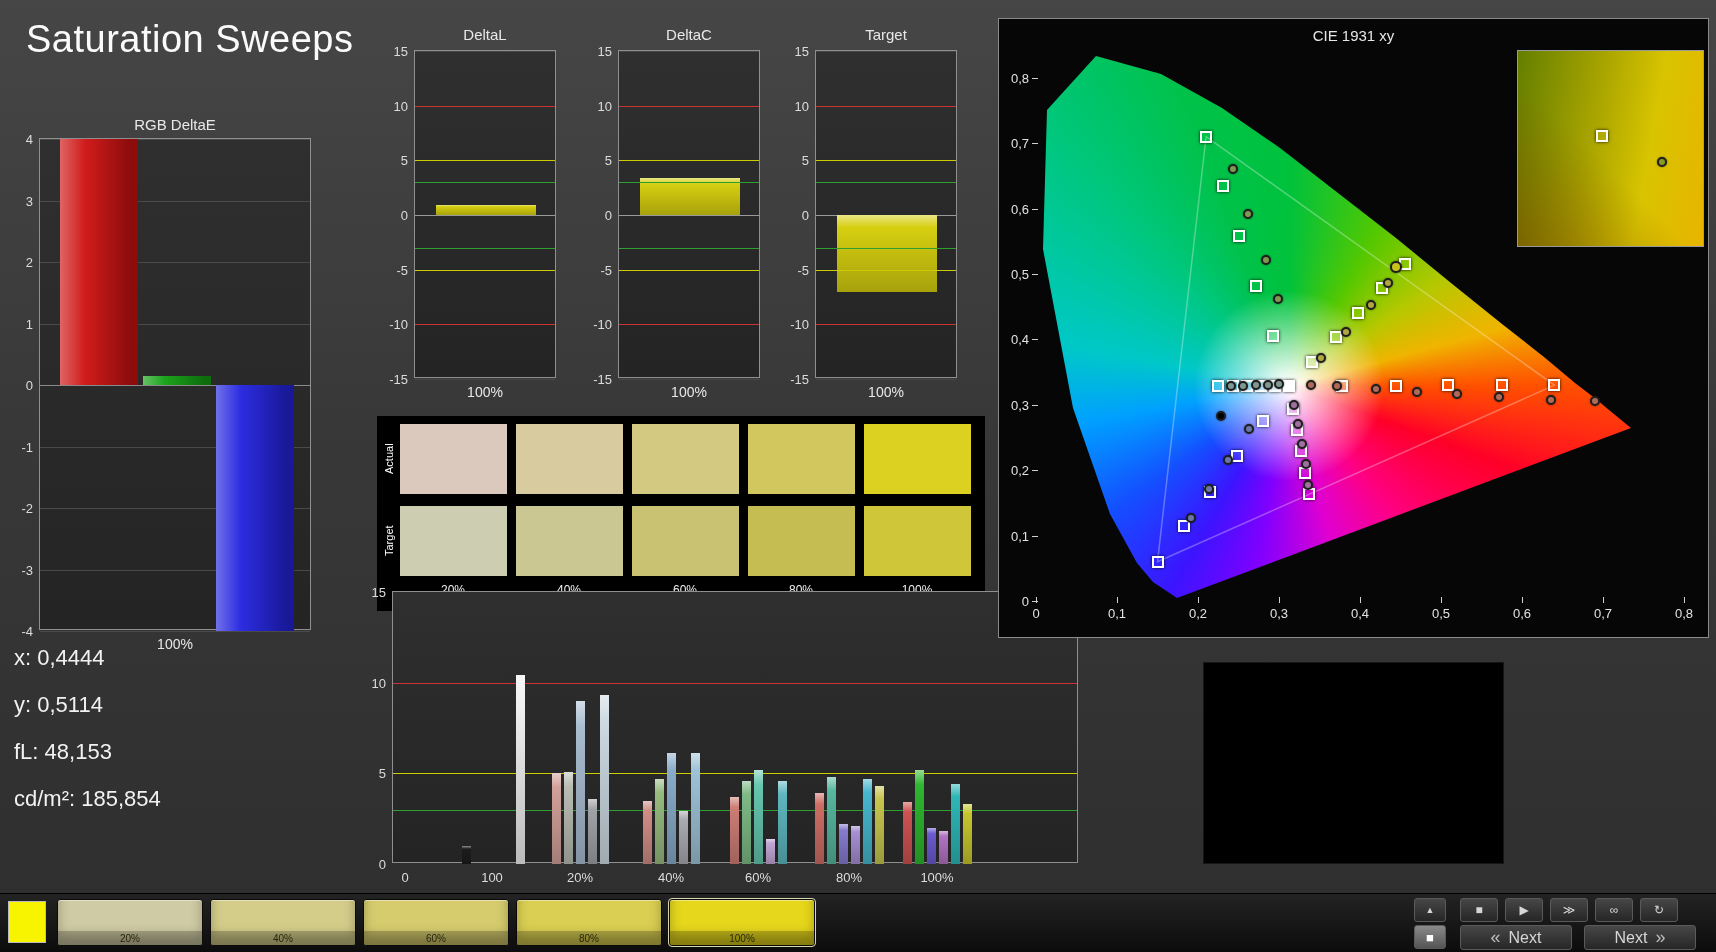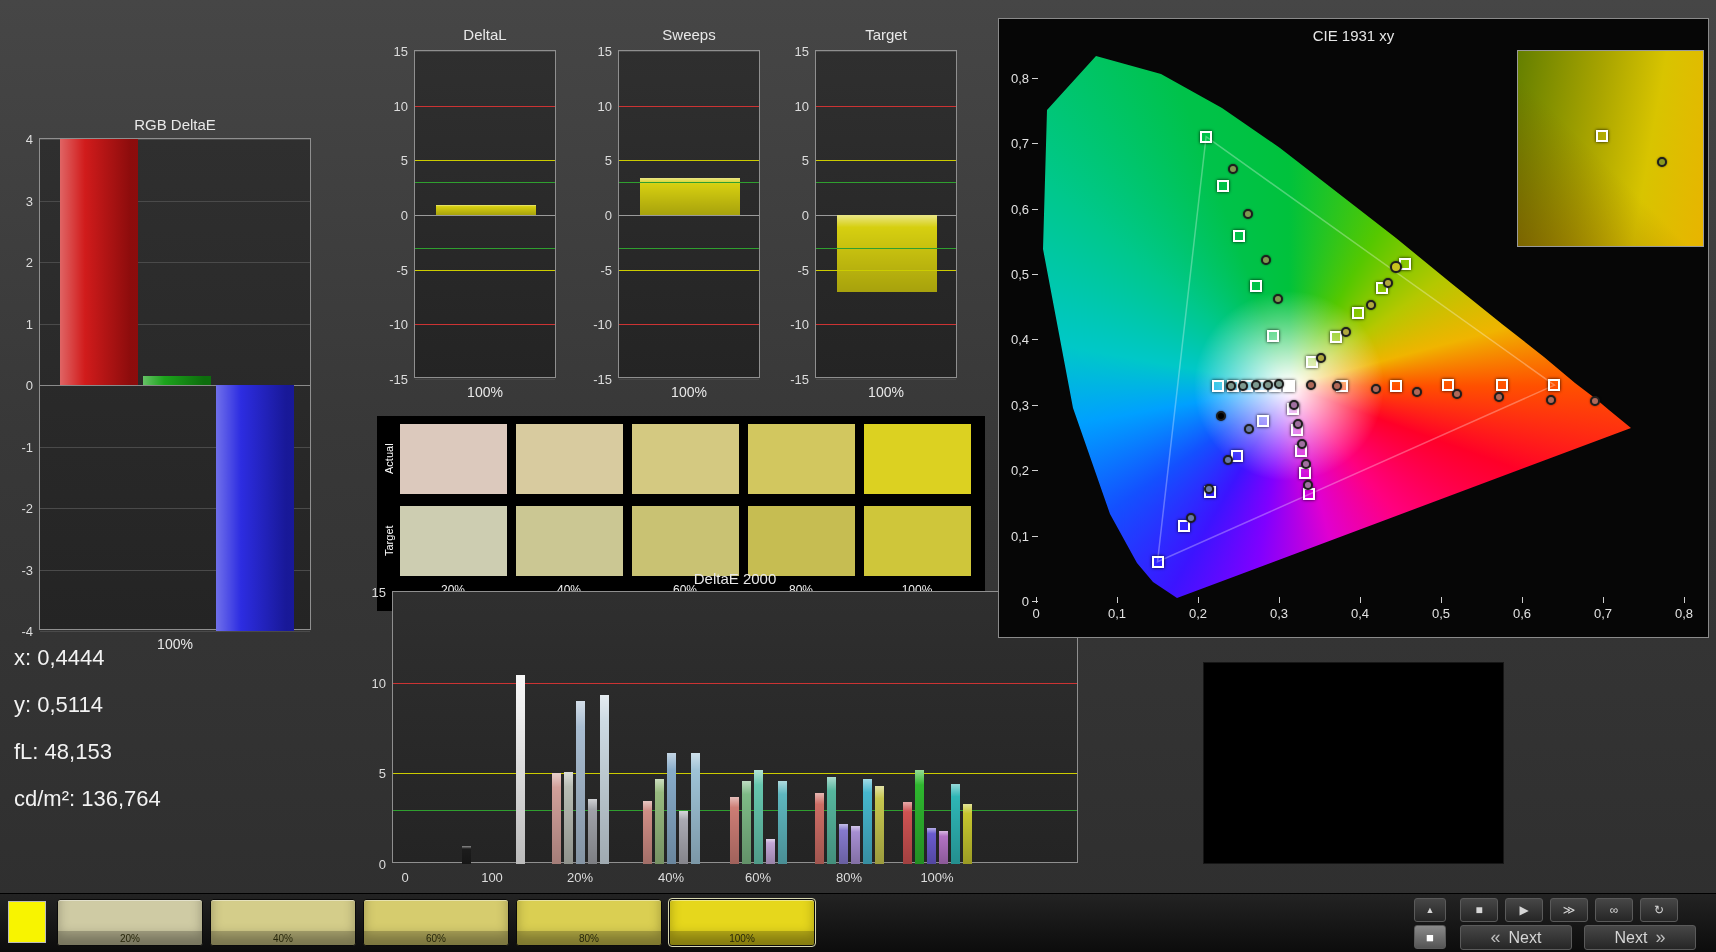--- a/index.html
+++ b/index.html
@@ -96,20 +96,21 @@
   .stack-btn.active { background:linear-gradient(180deg,#8a8a8a,#555); color:#fff; font-size:13px; }
   .back-btn { left:1460px; top:31px; width:112px; height:25px; font-size:16px; gap:8px; }
   .next-btn { left:1584px; top:31px; width:112px; height:25px; font-size:16px; gap:8px; }
   .chev { font-size:18px; color:#bdbdbd; }
 </style>
 </head>
 <body>
 
 <div class="app">
 
+  <div class="page-title">Saturation Sweeps</div>
 
   <section id="rgb-chart" class="panel">
     <div class="c-title">RGB DeltaE</div>
     <div class="plot" id="rgb-plot">
         <div class="grid" style="top: 0px; left: 0px; width: 100%; height: 1px; background: rgb(74, 74, 74);"></div>
         <div class="tick-label" style="top: 0px; left: -7px; transform: translate(-100%, -50%);">4</div>
         <div class="grid" style="top: 61.5px; left: 0px; width: 100%; height: 1px; background: rgb(74, 74, 74);"></div>
         <div class="tick-label" style="top: 61.5px; left: -7px; transform: translate(-100%, -50%);">3</div>
         <div class="grid" style="top: 123px; left: 0px; width: 100%; height: 1px; background: rgb(74, 74, 74);"></div>
         <div class="tick-label" style="top: 123px; left: -7px; transform: translate(-100%, -50%);">2</div>
@@ -154,21 +155,21 @@
         <div class="refline" style="top: 109.333px; background: rgb(204, 204, 0);"></div>
         <div class="refline" style="top: 131.2px; background: rgb(47, 159, 47);"></div>
         <div class="refline" style="top: 196.8px; background: rgb(47, 159, 47);"></div>
         <div class="refline" style="top: 218.667px; background: rgb(204, 204, 0);"></div>
         <div class="refline" style="top: 273.333px; background: rgb(204, 51, 51);"></div>
       </div>
     <div class="x-label">100%</div>
   </section>
 
   <section id="dc-chart" class="delta-chart">
-    <div class="c-title">Sweeps</div>
+    <div class="c-title">DeltaC</div>
     <div class="plot" id="dc-plot">
         <div class="grid" style="top: 0px; left: 0px; width: 100%; height: 1px; background: rgb(71, 71, 71);"></div>
         <div class="tick-label" style="top: 0px; left: -7px; transform: translate(-100%, -50%);">15</div>
         <div class="grid" style="top: 54.6667px; left: 0px; width: 100%; height: 1px; background: rgb(71, 71, 71);"></div>
         <div class="tick-label" style="top: 54.6667px; left: -7px; transform: translate(-100%, -50%);">10</div>
         <div class="grid" style="top: 109.333px; left: 0px; width: 100%; height: 1px; background: rgb(71, 71, 71);"></div>
         <div class="tick-label" style="top: 109.333px; left: -7px; transform: translate(-100%, -50%);">5</div>
         <div class="grid" style="top: 164px; left: 0px; width: 100%; height: 1px; background: rgb(154, 154, 154);"></div>
         <div class="tick-label" style="top: 164px; left: -7px; transform: translate(-100%, -50%);">0</div>
         <div class="grid" style="top: 218.667px; left: 0px; width: 100%; height: 1px; background: rgb(71, 71, 71);"></div>
@@ -230,21 +231,20 @@
       <div class="swatch" style="left: 371px; top: 90px; width: 107px; height: 70px; background: rgb(198, 189, 82);"></div>
       <div class="swatch" style="left: 487px; top: 90px; width: 107px; height: 70px; background: rgb(207, 198, 58);"></div>
       <div class="tick-label swatch-col-label" style="left: 76px; top: 168px; transform: translateX(-50%);">20%</div>
       <div class="tick-label swatch-col-label" style="left: 192px; top: 168px; transform: translateX(-50%);">40%</div>
       <div class="tick-label swatch-col-label" style="left: 308px; top: 168px; transform: translateX(-50%);">60%</div>
       <div class="tick-label swatch-col-label" style="left: 424px; top: 168px; transform: translateX(-50%);">80%</div>
       <div class="tick-label swatch-col-label" style="left: 540px; top: 168px; transform: translateX(-50%);">100%</div>
     </section>
 
   <section id="de-chart" class="panel">
-    <div class="c-title">DeltaE 2000</div>
     <div class="plot" id="de-plot">
         <div class="tick-label" style="top: 272px; left: -7px; transform: translate(-100%, -50%);">0</div>
         <div class="tick-label" style="top: 181.333px; left: -7px; transform: translate(-100%, -50%);">5</div>
         <div class="tick-label" style="top: 90.6667px; left: -7px; transform: translate(-100%, -50%);">10</div>
         <div class="tick-label" style="top: 0px; left: -7px; transform: translate(-100%, -50%);">15</div>
         <div class="refline" style="top: 90.6667px; background: rgb(204, 51, 51);"></div>
         <div class="refline" style="top: 181.333px; background: rgb(204, 204, 0);"></div>
         <div class="refline" style="top: 217.6px; background: rgb(47, 159, 47);"></div>
         <div class="tick-label" style="top: 279px; left: 12px; transform: translateX(-50%);">0</div>
         <div class="bar3dv" style="left: 68.5px; width: 9px; top: 253.867px; height: 18.1333px; background-color: rgb(28, 28, 28);"></div>
@@ -395,21 +395,21 @@
     <div id="cie-inset">
         <div class="cie-square" style="left: calc(46% - 7px); top: calc(44% - 7px);"></div>
         <div class="cie-dot" style="left: calc(78% - 5px); top: calc(57% - 5px); background-color: rgb(138, 154, 32);"></div>
       </div>
   </section>
 
   <div id="current-reading">
     <div class="cr-line">x: 0,4444</div>
     <div class="cr-line">y: 0,5114</div>
     <div class="cr-line">fL: 48,153</div>
-    <div class="cr-line">cd/m²: 136,764</div>
+    <div class="cr-line">cd/m²: 185,854</div>
   </div>
 
   <div id="black-panel"></div>
 
   <div id="bottom-bar">
     <div id="active-patch" style="background: rgb(248, 244, 0);"></div>
     <div class="ctl back-btn">
       <span class="chev">«</span>
       <span>Next</span>
     </div>

